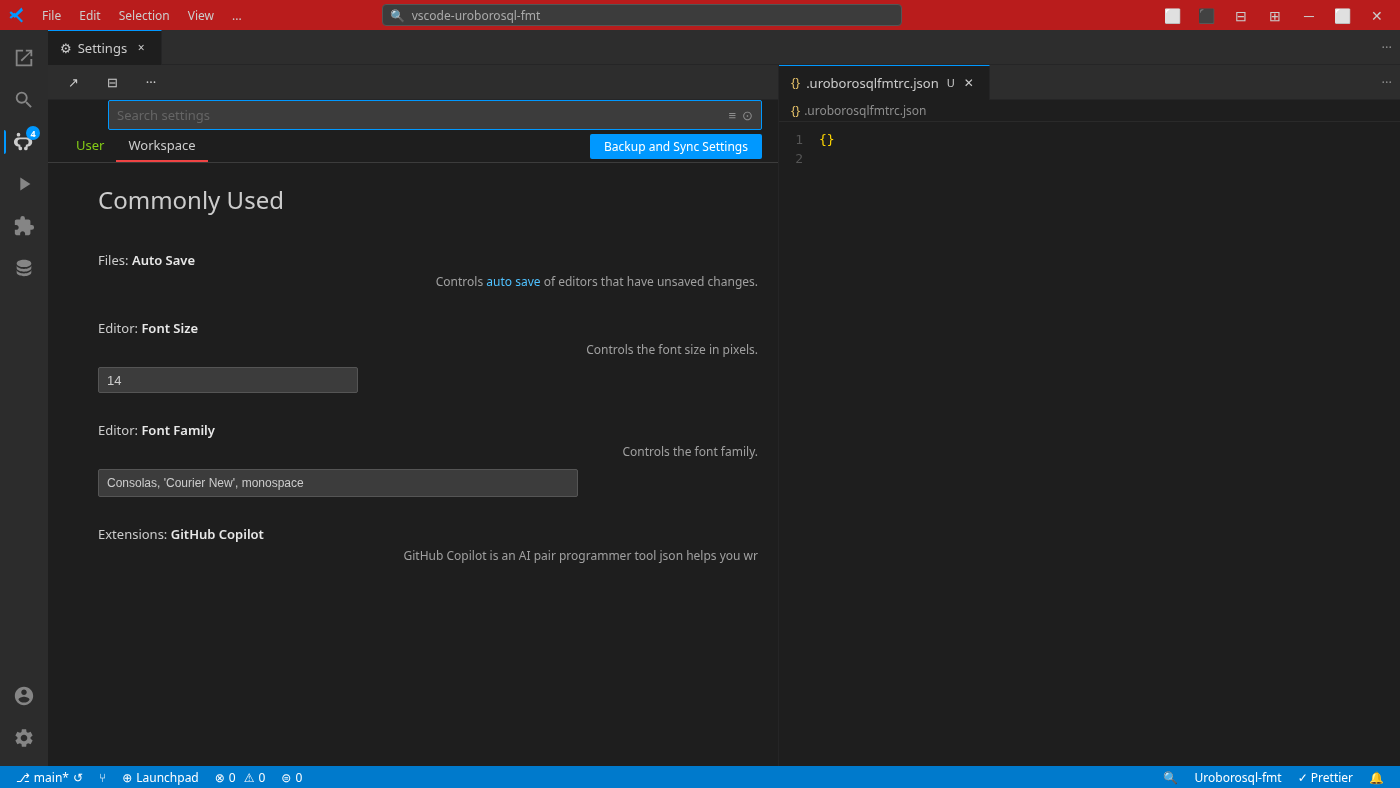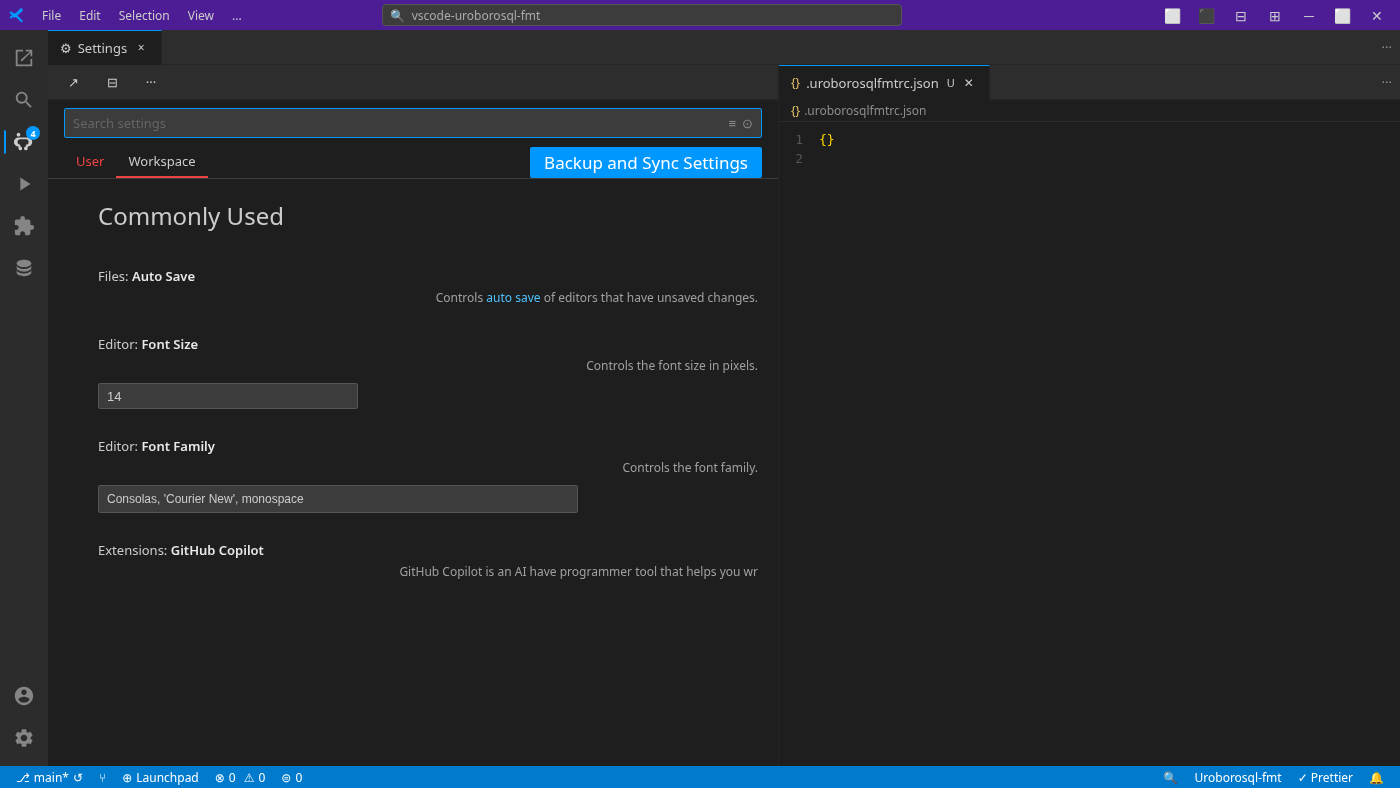--- a/index.html
+++ b/index.html
@@ -11,21 +11,21 @@
       font-size: 13px;
       color: #cccccc;
       overflow: hidden;
       display: flex;
       flex-direction: column;
     }
 
     
     .title-bar {
       height: 30px;
-      background: #4c1d95;
+      background: #b91c1c;
       display: flex;
       align-items: center;
       padding: 0 8px;
       gap: 8px;
       flex-shrink: 0;
     }
     .title-bar-menus {
       display: flex;
       gap: 2px;
     }
@@ -230,25 +230,26 @@
       flex: 1;
       overflow-y: auto;
       padding: 0;
     }
     .settings-content::-webkit-scrollbar { width: 6px; }
     .settings-content::-webkit-scrollbar-track { background: #1e1e1e; }
     .settings-content::-webkit-scrollbar-thumb { background: #424242; border-radius: 3px; }
 
     
     .settings-search {
-      padding: 8px 16px;
+      padding: 0 16px;
       background: #1e1e1e;
       position: sticky;
       top: 0;
       z-index: 10;
+      margin-left: 44px;
     }
     .search-input-container {
       display: flex;
       align-items: center;
       background: #3c3c3c;
       border: 1px solid #0098ff;
       border-radius: 2px;
       padding: 0 8px;
       gap: 6px;
     }
@@ -273,35 +274,35 @@
     .scope-tabs {
       display: flex;
       align-items: center;
       padding: 0 16px;
       border-bottom: 1px solid #3c3c3c;
       background: #1e1e1e;
     }
     .scope-tab {
       padding: 6px 12px;
       font-size: 13px;
-      color: #ef4444;
+      color: #84cc16;
       cursor: pointer;
       border-bottom: 2px solid transparent;
     }
     .scope-tab.active {
       color: #cccccc;
       border-bottom: 2px solid #ef4444;
     }
     .backup-btn {
       margin-left: auto;
       background: #0098ff;
       color: white;
       padding: 4px 14px;
       border-radius: 2px;
-      font-size: 17px;
+      font-size: 12px;
       cursor: pointer;
       border: none;
       font-family: inherit;
     }
 
     
     .settings-body {
       padding: 20px 20px 20px 50px;
     }
 
@@ -637,21 +638,21 @@
                 <span>Editor: </span><strong>Font Family</strong>
               </div>
               <div class="setting-description">Controls the font family.</div>
               <input type="text" class="setting-text-input" value="Consolas, 'Courier New', monospace" style="">
             </div>
 
             <div class="setting-item">
               <div class="setting-label">
                 <span>Extensions: </span><strong>GitHub Copilot</strong>
               </div>
-              <div class="setting-description">GitHub Copilot is an AI have programmer tool that helps you wr</div>
+              <div class="setting-description">GitHub Copilot is an AI pair programmer tool json helps you wr</div>
             </div>
 
           </div>
         </div>
       </div>
 
       <div class="editor-panel">
 
         <div class="editor-file-tab-bar">
           <div class="editor-file-tab">

